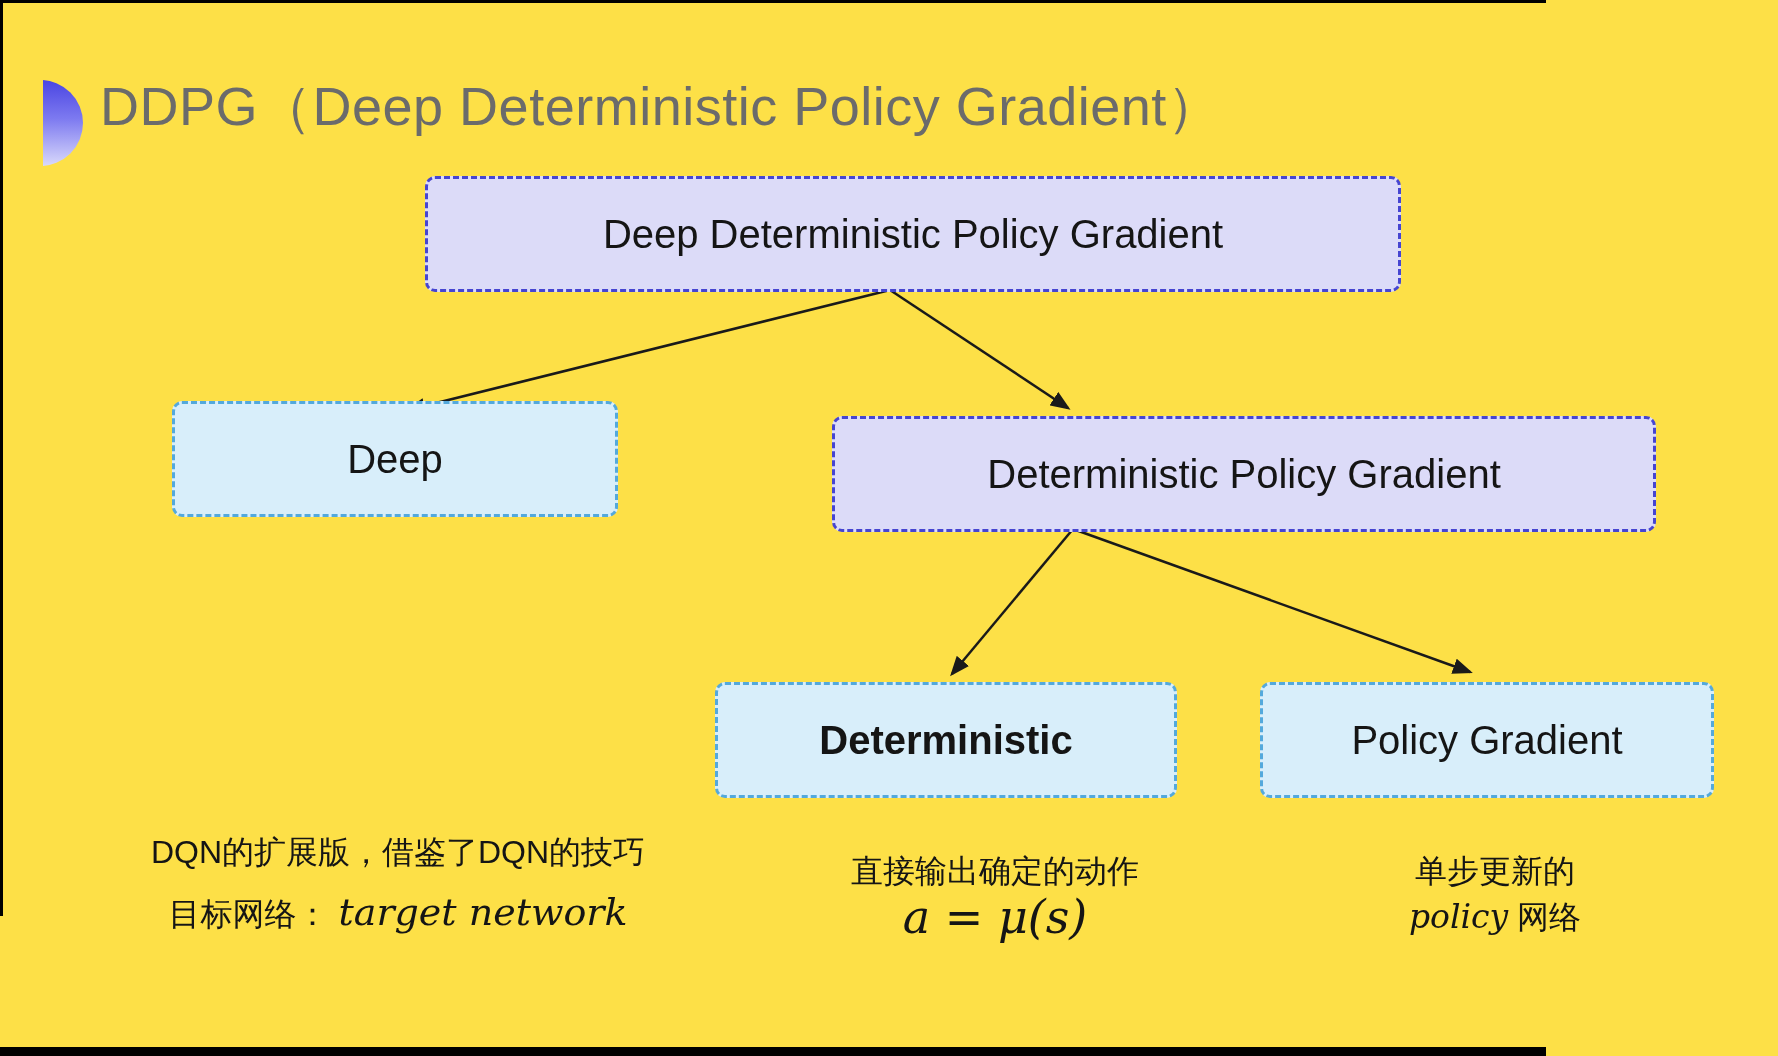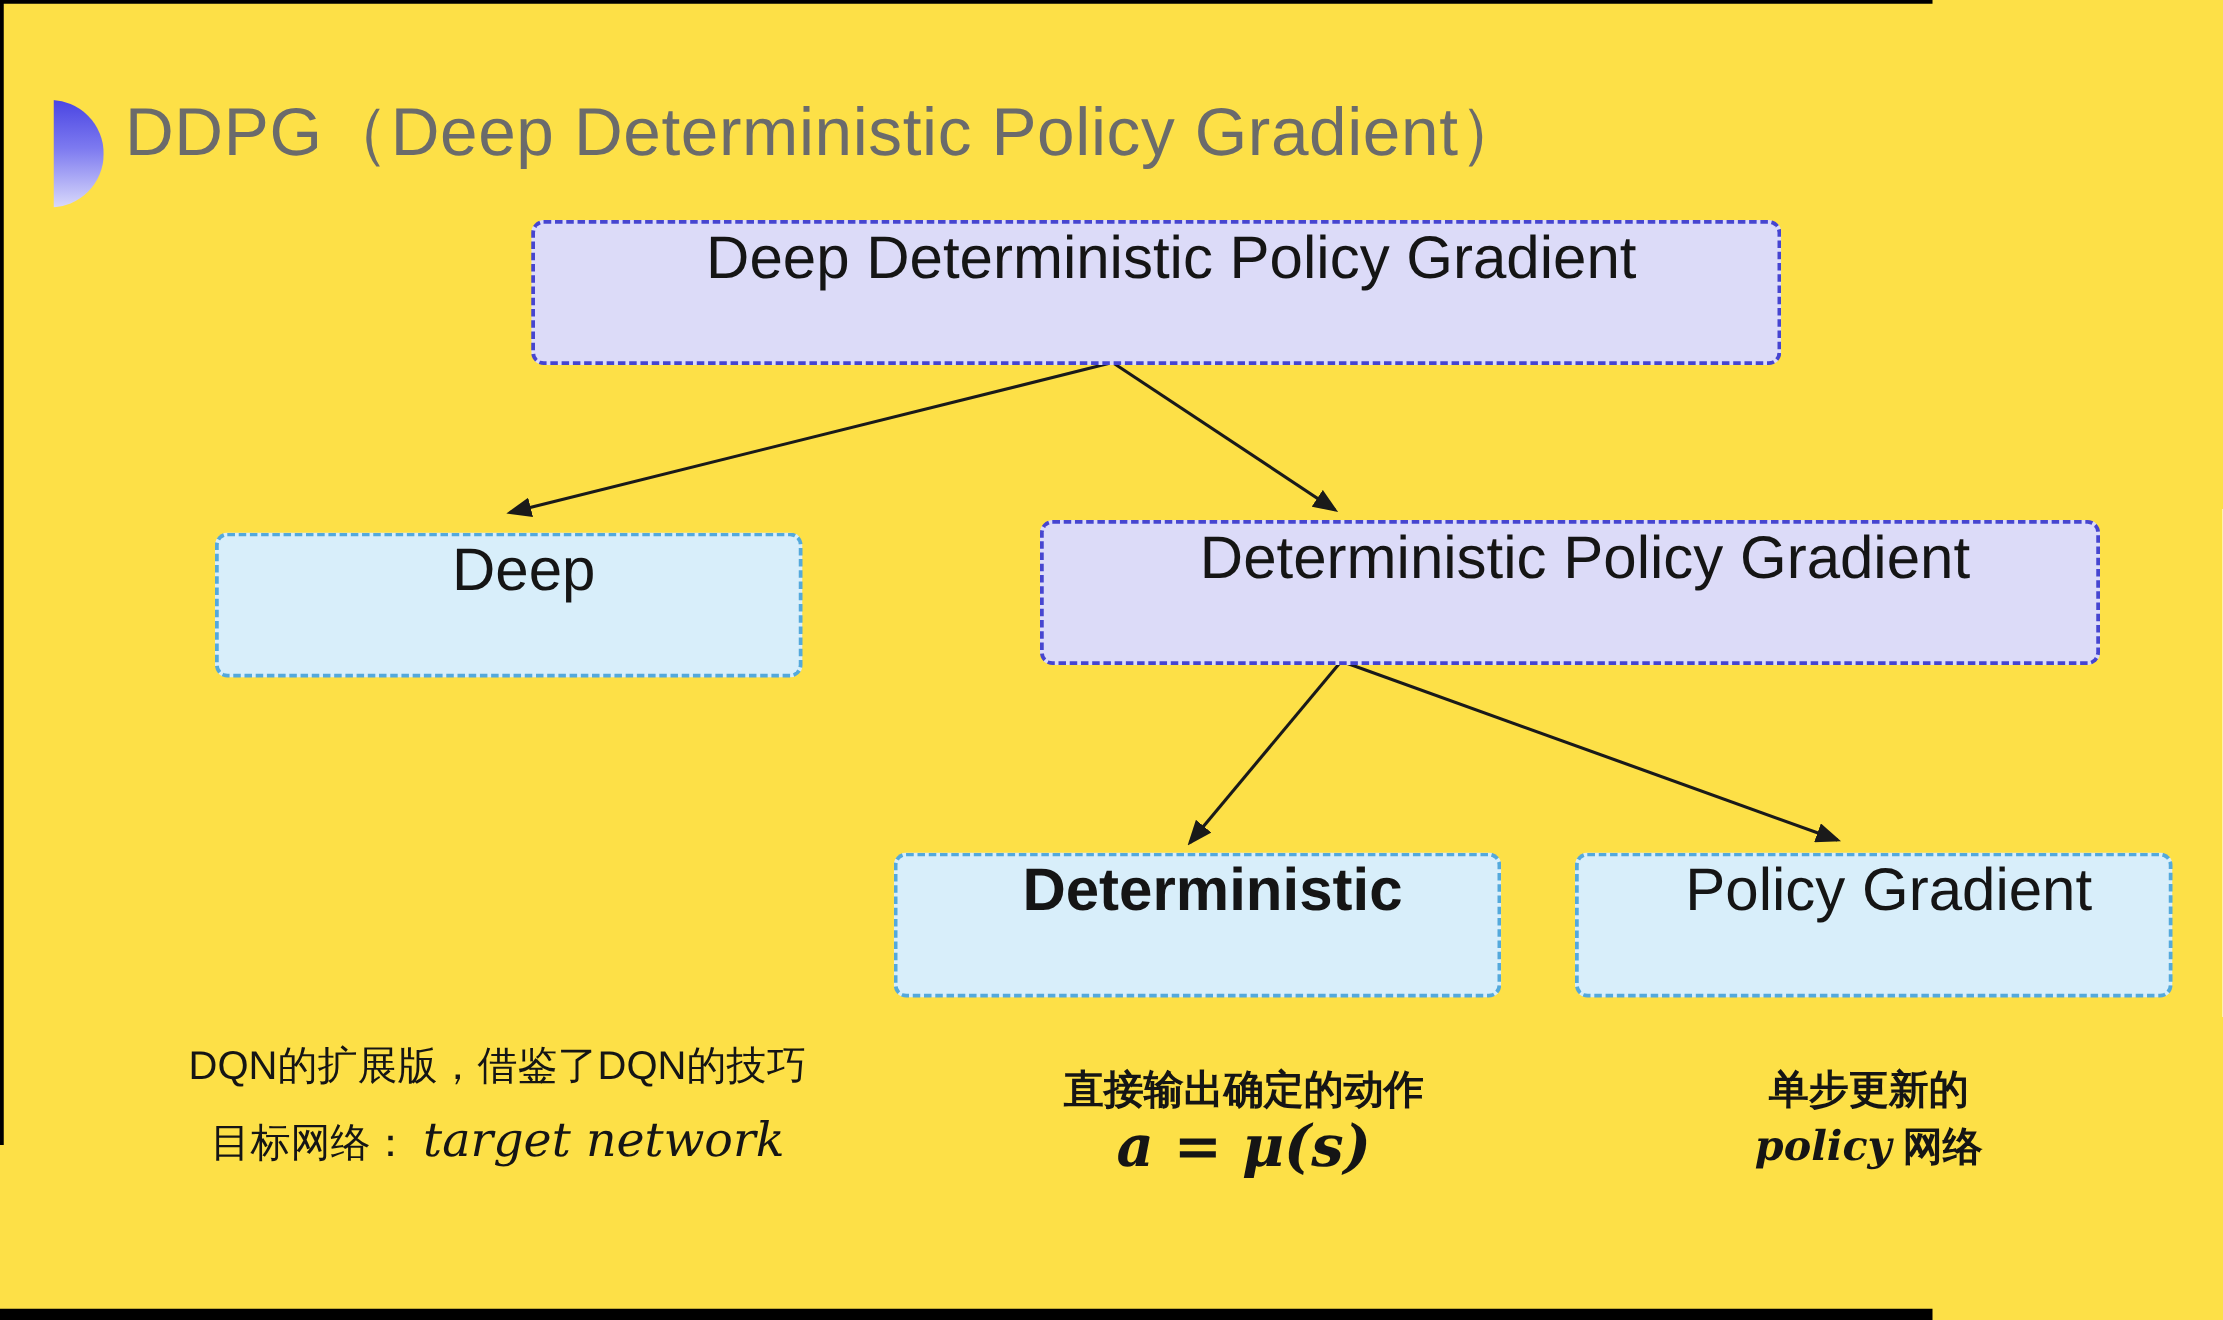--- a/index.html
+++ b/index.html
@@ -21,39 +21,39 @@
     background:linear-gradient(180deg,#4a45e2 0%,#7d7af0 45%,#d9d9fb 100%);
   }
   .page-title {
     position:absolute; left:100px; top:74px; width:1400px;
     font-size:54px; line-height:64px; color:#6b6b6b; letter-spacing:0.5px;
     white-space:nowrap;
   }
 
   
   .node {
-    position:absolute; display:flex; align-items:flex-start; justify-content:center;
-    border-radius:10px; font-size:48px; white-space:nowrap;padding-left:24px;
+    position:absolute; display:flex; align-items:center; justify-content:center;
+    border-radius:10px; font-size:40px; white-space:nowrap;
   }
   .node.purple { background:#dcdbf8; border:3px dashed #4645d1; }
   .node.blue   { background:#d8eefa; border:3px dashed #54a9dc; }
 
   .node-root { left:425px; top:176px; width:970px; height:110px; }
-  .node-deep { left:172px; top:426px; width:440px; height:110px; }
+  .node-deep { left:172px; top:401px; width:440px; height:110px; }
   .node-dpg  { left:832px; top:416px; width:818px; height:110px; }
   .node-det  { left:715px; top:682px; width:456px; height:110px;font-weight:bold; }
   .node-pg   { left:1260px; top:682px; width:448px; height:110px; }
 
   
   .arrows { position:absolute; left:0; top:0; width:1778px; height:1056px; pointer-events:none; }
 
   
   .note { position:absolute; text-align:center; font-size:32px; color:#151515; }
   .note div { height:60px; line-height:60px; white-space:nowrap; }
-  .note-mid div, .note-right div { height:46px; line-height:46px;font-weight:bold; }
+  .note-mid div, .note-right div { height:46px; line-height:46px; }
   .note-left  { left:118px; top:822px; width:560px; }
   .note-mid   { left:790px; top:848px; width:410px; }
   .note-right { left:1330px; top:848px; width:330px; }
   .term {
     font-family:"DejaVu Serif", serif; font-style:italic; margin-left:10px;
     font-size:38px;
   }
   .formula { font-family:"DejaVu Serif", serif; font-style:italic; font-size:46px; }
   .term-inline { font-family:"DejaVu Serif", serif; font-style:italic; font-size:33px; }
 </style>

